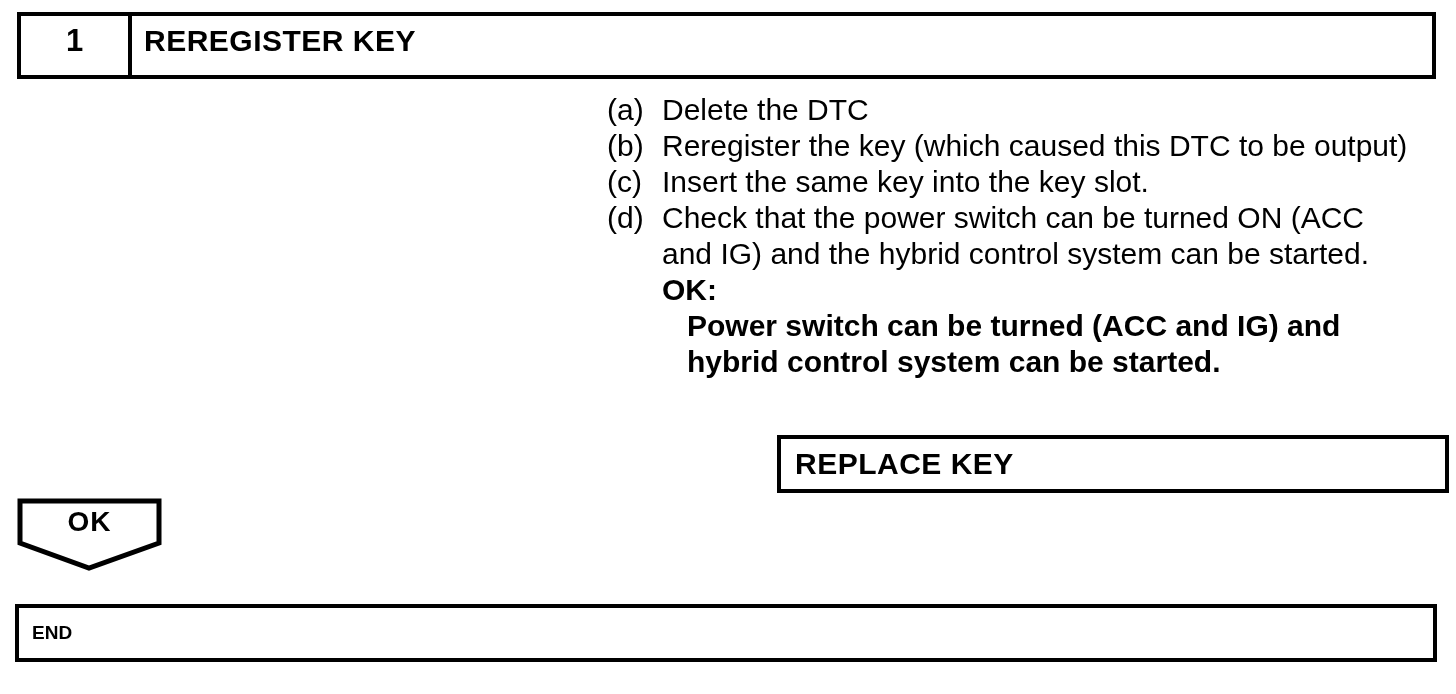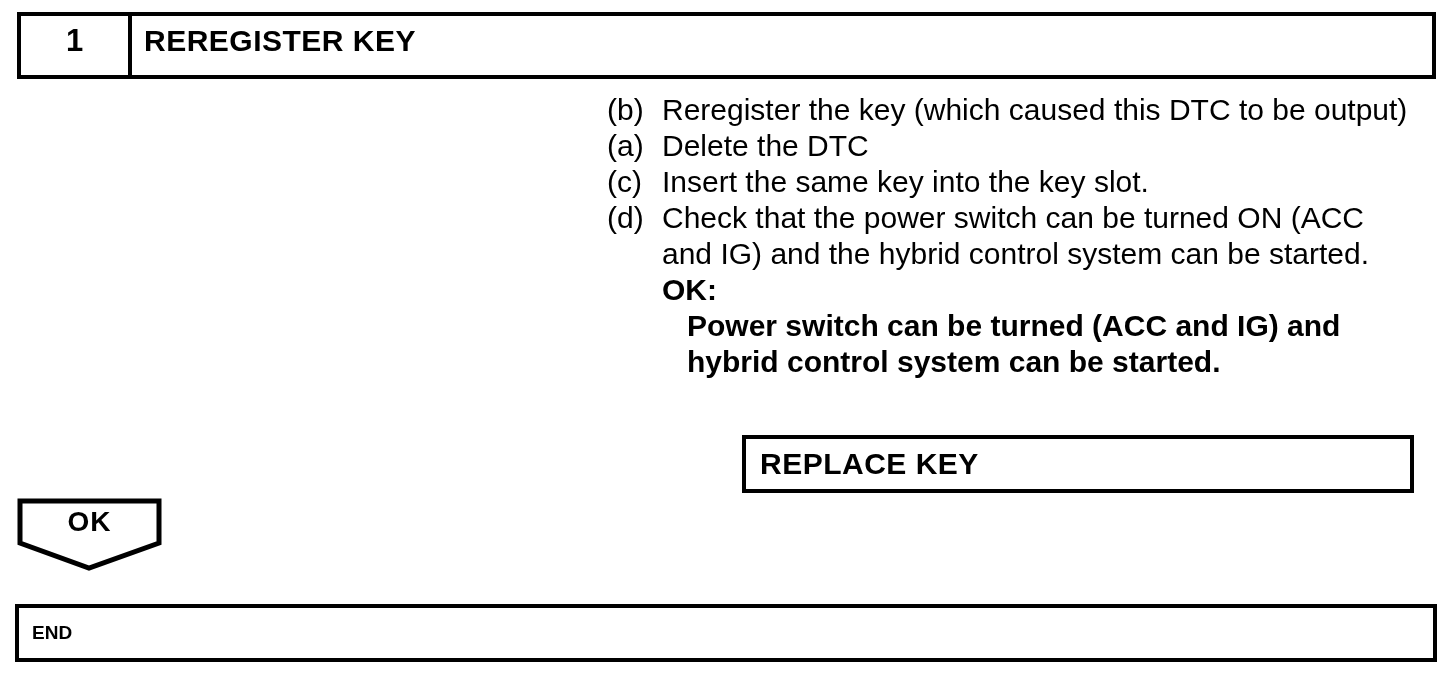--- a/index.html
+++ b/index.html
@@ -61,21 +61,21 @@
   .ng-label {
     position: absolute;
     left: 0; top: 0;
     width: 90px; height: 56px;
     display: flex; align-items: center; justify-content: center;
     font-weight: bold;
     font-size: 29px;
   }
   .replace-key-box {
     position: absolute;
-    left: 742px; top: 435px;
+    left: 777px; top: 435px;
     width: 672px; height: 58px;
     border: 4px solid #000;
     box-sizing: border-box;
     display: flex; align-items: center;
     padding-left: 14px;
     font-weight: bold;
     font-size: 30px;
     letter-spacing: 0.5px;
   }
 
@@ -113,22 +113,22 @@
 <body>
 
 <div class="page">
 
   <div class="step-header">
     <div class="step-number">1</div>
     <div class="step-title">REREGISTER KEY</div>
   </div>
 
   <div class="instructions">
+    <div class="iline"><span class="ilabel">(a)</span><span class="itext">Delete the DTC</span></div>
     <div class="iline"><span class="ilabel">(b)</span><span class="itext">Reregister the key (which caused this DTC to be output)</span></div>
-    <div class="iline"><span class="ilabel">(a)</span><span class="itext">Delete the DTC</span></div>
     <div class="iline"><span class="ilabel">(c)</span><span class="itext">Insert the same key into the key slot.</span></div>
     <div class="iline"><span class="ilabel">(d)</span><span class="itext">Check that the power switch can be turned ON (ACC</span></div>
     <div class="iline"><span class="ilabel"></span><span class="itext">and IG) and the hybrid control system can be started.</span></div>
     <div class="iline bold"><span class="ilabel"></span><span class="itext">OK:</span></div>
     <div class="iline bold indent2"><span class="ilabel"></span><span class="itext">Power switch can be turned (ACC and IG) and</span></div>
     <div class="iline bold indent2"><span class="ilabel"></span><span class="itext">hybrid control system can be started.</span></div>
   </div>
 
 
   <div class="replace-key-box">

